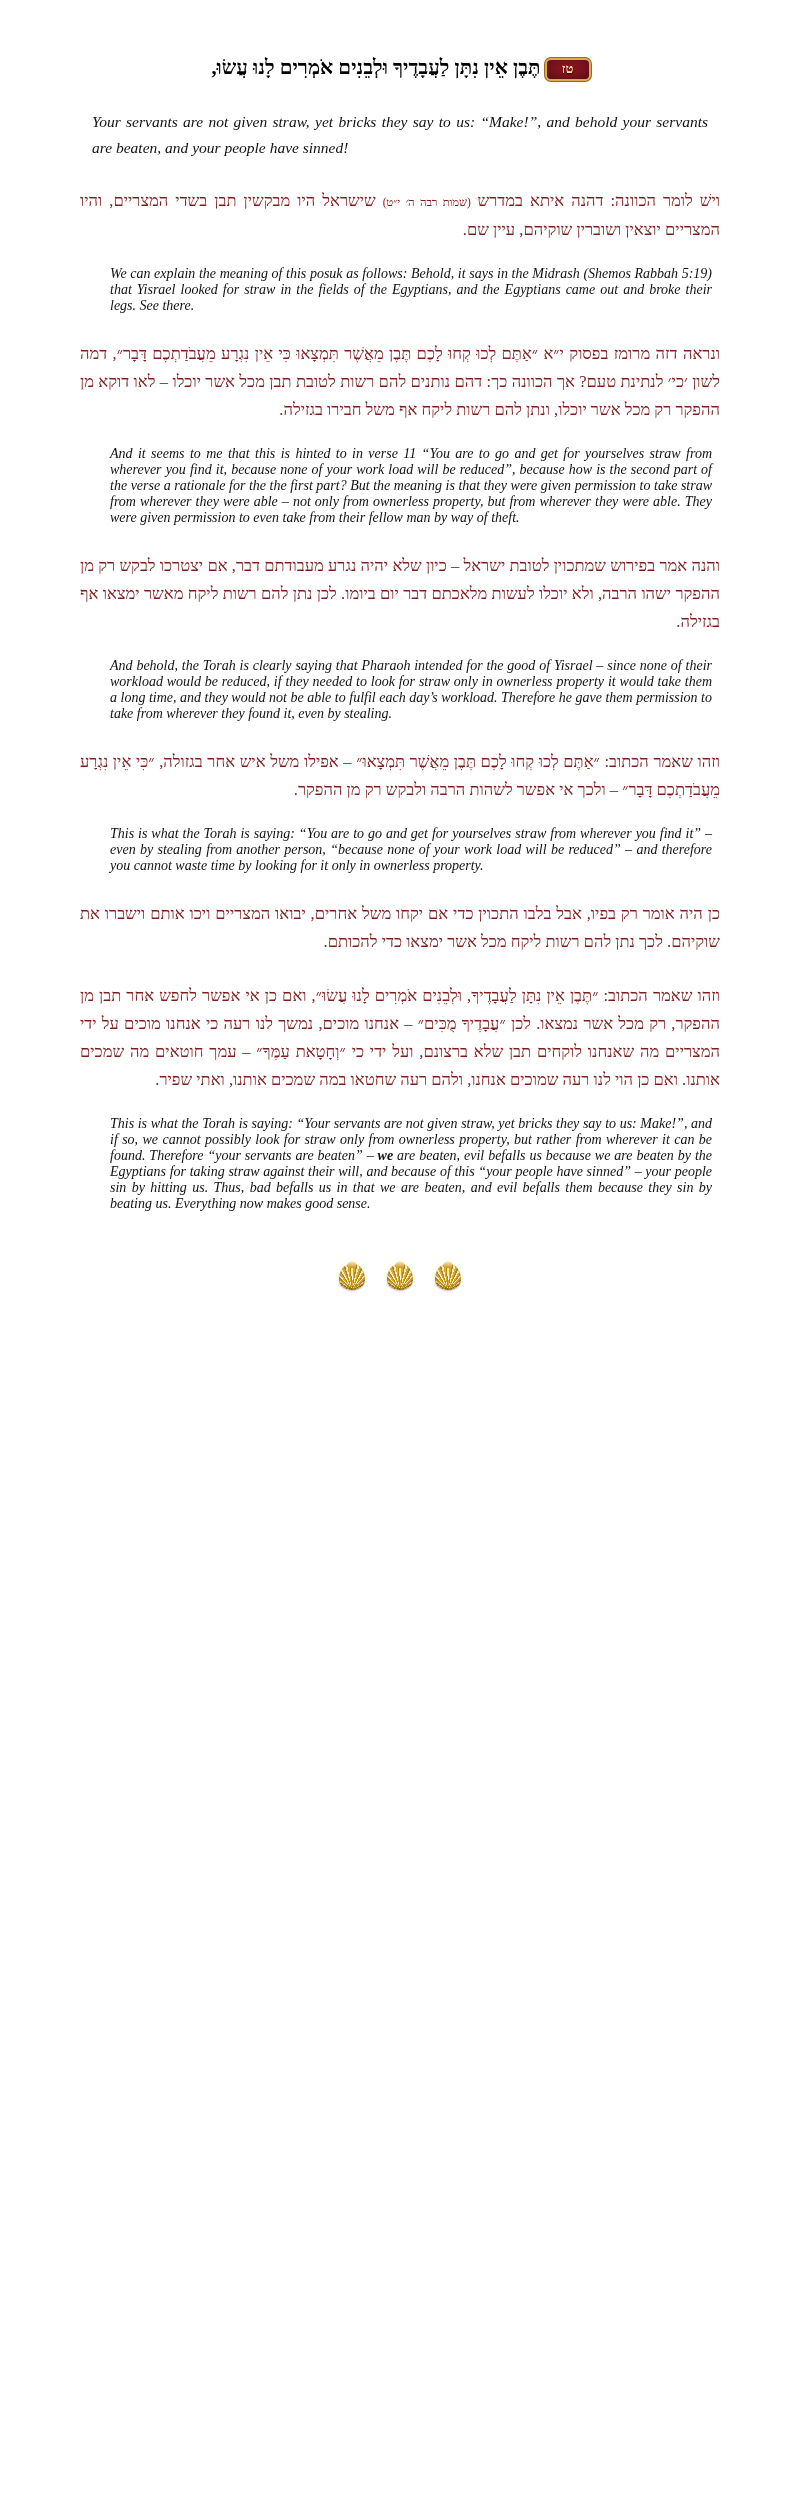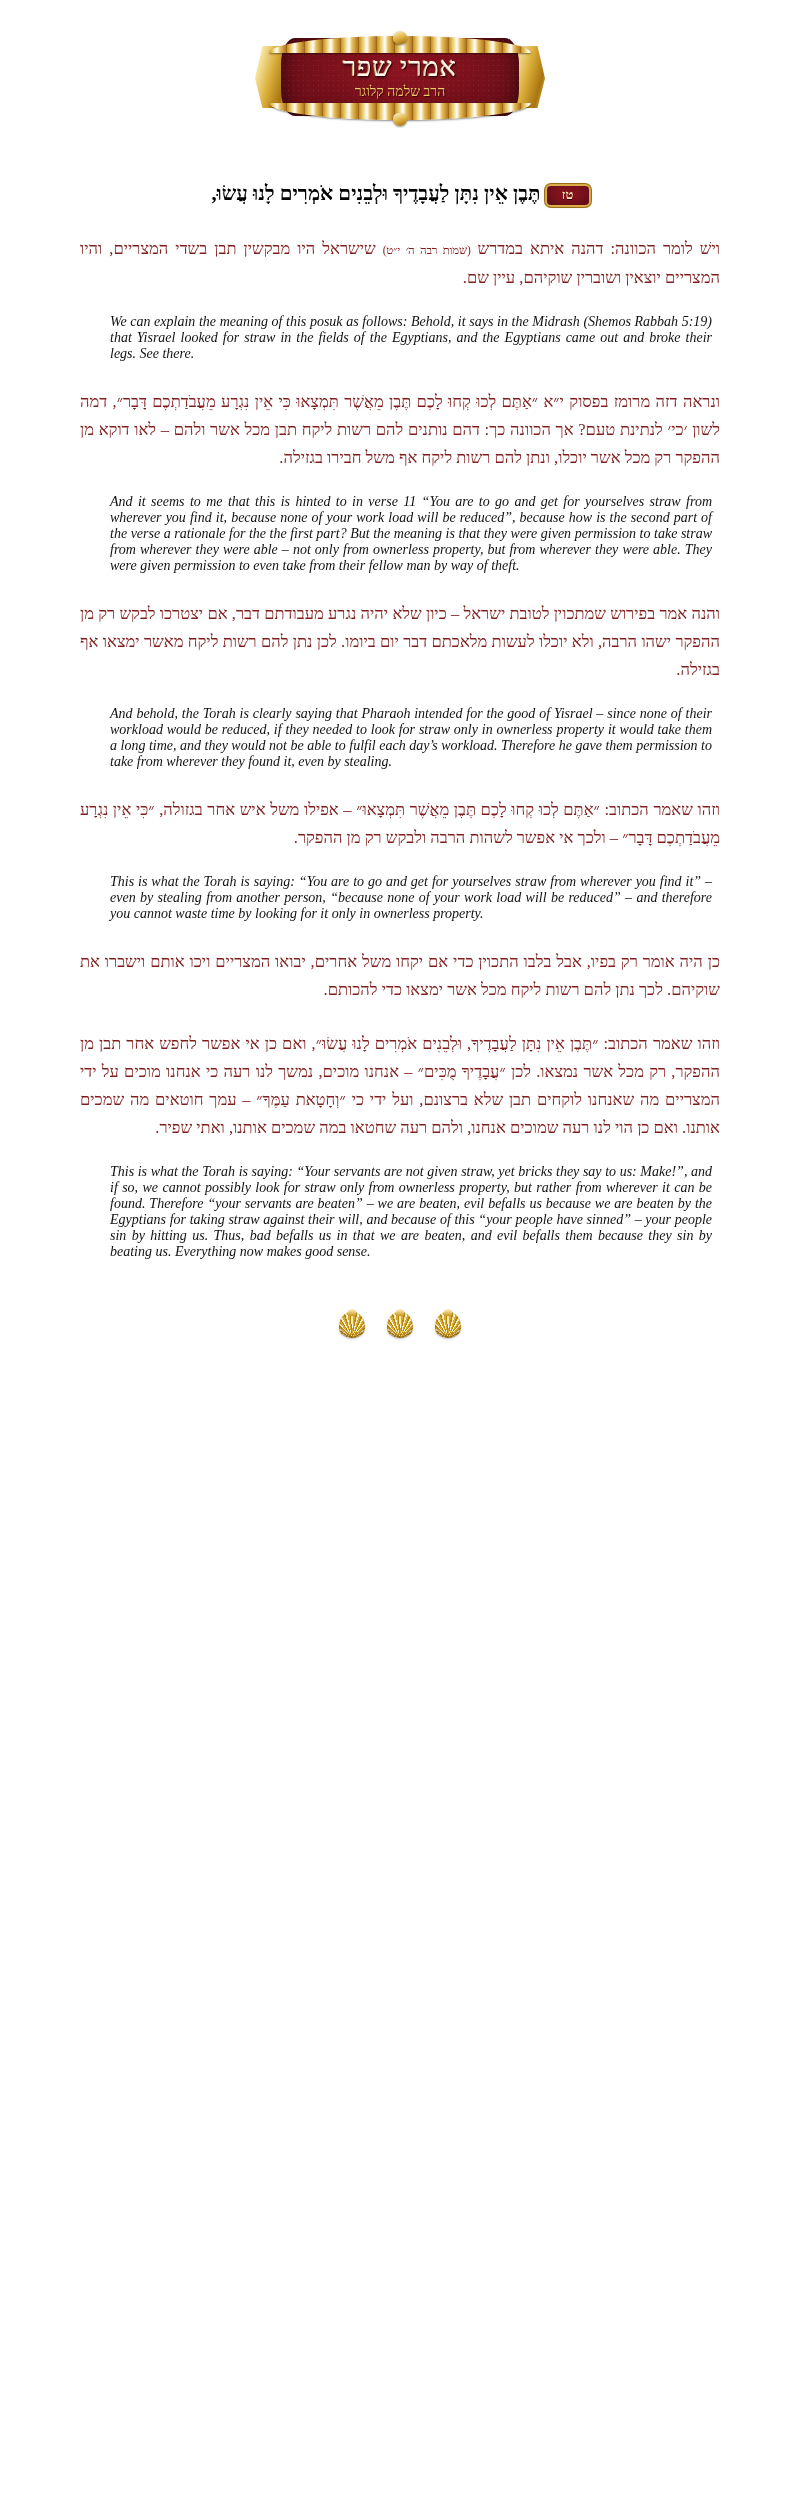--- a/index.html
+++ b/index.html
@@ -201,21 +201,21 @@
     font-family: "Liberation Serif", "DejaVu Serif", serif;
     font-style: italic;
     font-size: 14px;
     line-height: 16px;
     text-align: justify;
     margin: 22px 0 0 0;
     padding-left: 30px;
     padding-right: 8px;
     color: #111;
   }
-  .en-par b { font-weight: normal; font-style: italic; }
+  .en-par b { font-weight: bold; font-style: italic; }
 
   
   .footer-orn {
     margin-top: 52px;
     display: flex;
     justify-content: center;
     gap: 22px;
   }
   .shell {
     width: 26px;
@@ -233,47 +233,33 @@
     width:8px;height:7px;
     background:linear-gradient(180deg,#fff3c6,#c79520);
     border-radius:50% 50% 20% 20%;
   }
 </style>
 </head>
 <body>
 
 <div class="page">
 
-  <div class="banner-wrap">
-    <div class="banner">
-      <div class="ribbon-tail left"></div>
-      <div class="ribbon-tail right"></div>
-      <div class="banner-plate"></div>
-      <div class="scallop top"></div>
-      <div class="scallop bottom"></div>
-      <div class="banner-knot"></div>
-      <div class="banner-knot bot"></div>
-      <div class="banner-text">
-        <div class="banner-title">אמרי שפר</div>
-        <div class="banner-sub">הרב שלמה קלוגר</div>
-      </div>
-    </div>
-  </div>
 
   <div class="content">
 
     <div class="verse-heading">
       <span class="verse-marker">טז</span><span>תֶּבֶן אֵין נִתָּן לַעֲבָדֶיךָ וּלְבֵנִים אֹמְרִים לָנוּ עֲשׂוּ,</span>
     </div>
 
+    <div class="en-lead">Your servants are not given straw, yet bricks they say to us: “Make!”, and behold your servants are beaten, and your people have sinned!</div>
 
     <div id="blocks-container">
         <div class="he-par"><span>וישׁ לומר הכוונה: דהנה איתא במדרש </span><span class="src">(שמות רבה ה׳ י״ט)</span><span> שישראל היו מבקשין תבן בשדי המצריים, והיו המצריים יוצאין ושוברין שוקיהם, עיין שם.</span></div>
         <div class="en-par">We can explain the meaning of this posuk as follows: Behold, it says in the Midrash (Shemos Rabbah 5:19) that Yisrael looked for straw in the fields of the Egyptians, and the Egyptians came out and broke their legs. See there.</div>
-        <div class="he-par">ונראה דזה מרומז בפסוק י״א ״אַתֶּם לְכוּ קְחוּ לָכֶם תֶּבֶן מֵאֲשֶׁר תִּמְצָאוּ כִּי אֵין נִגְרָע מֵעֲבֹדַתְכֶם דָּבָר״, דמה לשון ׳כי׳ לנתינת טעם? אך הכוונה כך: דהם נותנים להם רשות ליקח תבן מכל אשר ולהם – לאו דוקא מן ההפקר רק מכל אשר יוכלו, ונתן להם רשות ליקח אף משל חבירו בגזילה.</div>
+        <div class="he-par">ונראה דזה מרומז בפסוק י״א ״אַתֶּם לְכוּ קְחוּ לָכֶם תֶּבֶן מֵאֲשֶׁר תִּמְצָאוּ כִּי אֵין נִגְרָע מֵעֲבֹדַתְכֶם דָּבָר״, דמה לשון ׳כי׳ לנתינת טעם? אך הכוונה כך: דהם נותנים להם רשות לטובת תבן מכל אשר יוכלו – לאו דוקא מן ההפקר רק מכל אשר יוכלו, ונתן להם רשות ליקח אף משל חבירו בגזילה.</div>
         <div class="en-par">And it seems to me that this is hinted to in verse 11 “You are to go and get for yourselves straw from wherever you find it, because none of your work load will be reduced”, because how is the second part of the verse a rationale for the the first part? But the meaning is that they were given permission to take straw from wherever they were able – not only from ownerless property, but from wherever they were able. They were given permission to even take from their fellow man by way of theft.</div>
         <div class="he-par">והנה אמר בפירוש שמתכוין לטובת ישראל – כיון שלא יהיה נגרע מעבודתם דבר, אם יצטרכו לבקש רק מן ההפקר ישהו הרבה, ולא יוכלו לעשות מלאכתם דבר יום ביומו. לכן נתן להם רשות ליקח מאשר ימצאו אף בגזילה.</div>
         <div class="en-par">And behold, the Torah is clearly saying that Pharaoh intended for the good of Yisrael – since none of their workload would be reduced, if they needed to look for straw only in ownerless property it would take them a long time, and they would not be able to fulfil each day’s workload. Therefore he gave them permission to take from wherever they found it, even by stealing.</div>
         <div class="he-par">וזהו שאמר הכתוב: ״אַתֶּם לְכוּ קְחוּ לָכֶם תֶּבֶן מֵאֲשֶׁר תִּמְצָאוּ״ – אפילו משל איש אחר בגזולה, ״כִּי אֵין נִגְרָע מֵעֲבֹדַתְכֶם דָּבָר״ – ולכך אי אפשר לשהות הרבה ולבקש רק מן ההפקר.</div>
         <div class="en-par">This is what the Torah is saying: “You are to go and get for yourselves straw from wherever you find it” – even by stealing from another person, “because none of your work load will be reduced” – and therefore you cannot waste time by looking for it only in ownerless property.</div>
         <div class="he-par">כן היה אומר רק בפיו, אבל בלבו התכוין כדי אם יקחו משל אחרים, יבואו המצריים ויכו אותם וישברו את שוקיהם. לכך נתן להם רשות ליקח מכל אשר ימצאו כדי להכותם.</div>
         <div class="he-par">וזהו שאמר הכתוב: ״תֶּבֶן אֵין נִתָּן לַעֲבָדֶיךָ, וּלְבֵנִים אֹמְרִים לָנוּ עֲשׂוּ״, ואם כן אי אפשר לחפש אחר תבן מן ההפקר, רק מכל אשר נמצאו. לכן ״עֲבָדֶיךָ מֻכִּים״ – אנחנו מוכים, נמשך לנו רעה כי אנחנו מוכים על ידי המצריים מה שאנחנו לוקחים תבן שלא ברצונם, ועל ידי כי ״וְחָטָאת עַמֶּךָ״ – עמך חוטאים מה שמכים אותנו. ואם כן הוי לנו רעה שמוכים אנחנו, ולהם רעה שחטאו במה שמכים אותנו, ואתי שפיר.</div>
         <div class="en-par">This is what the Torah is saying: “Your servants are not given straw, yet bricks they say to us: Make!”, and if so, we cannot possibly look for straw only from ownerless property, but rather from wherever it can be found. Therefore “your servants are beaten” – <b>we</b> are beaten, evil befalls us because we are beaten by the Egyptians for taking straw against their will, and because of this “your people have sinned” – your people sin by hitting us. Thus, bad befalls us in that we are beaten, and evil befalls them because they sin by beating us. Everything now makes good sense.</div>
       </div>
 

